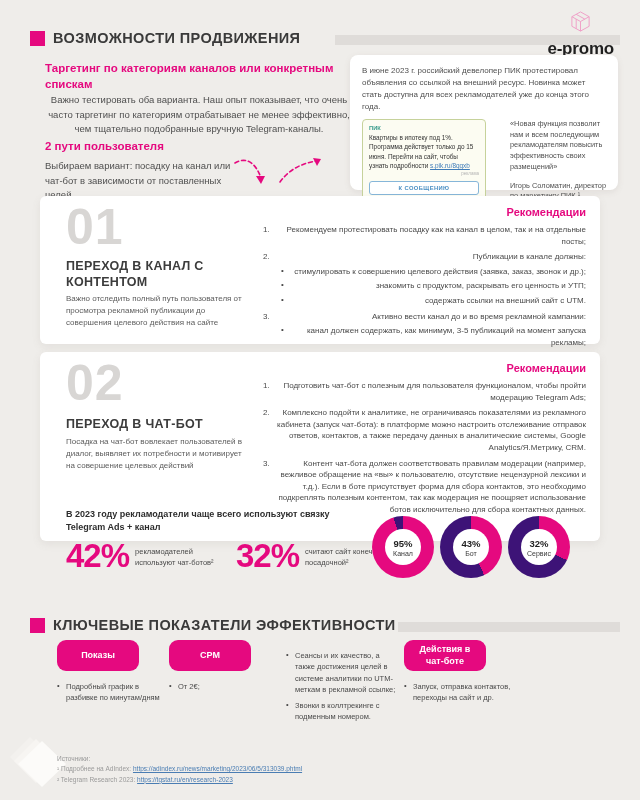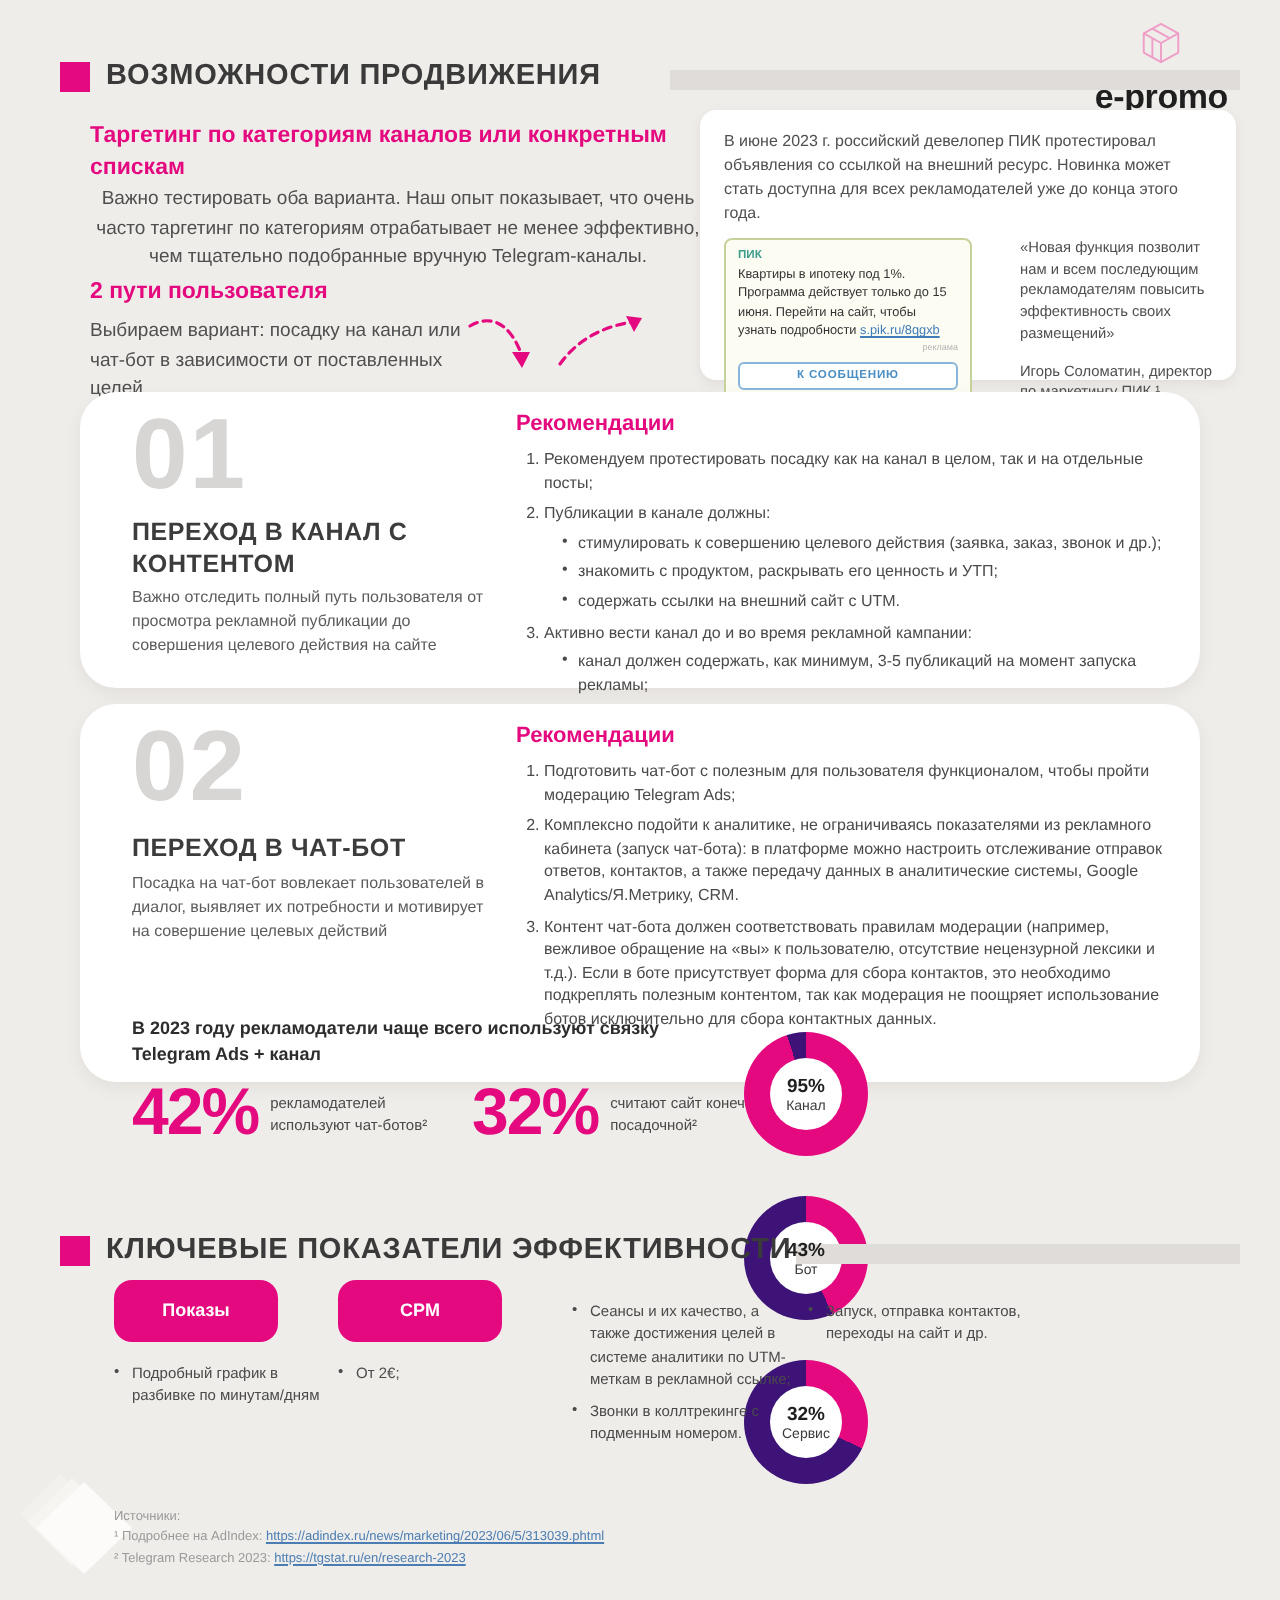--- a/index.html
+++ b/index.html
@@ -30,41 +30,41 @@
   .tg-post { width:124px; background:#fcfcf2; border:1px solid #c6d29b; border-radius:4px; padding:5px 6px; flex:0 0 auto; }
   .tg-channel { font-size:5.8px; font-weight:bold; color:#3e9e8e; margin-bottom:2px; }
   .tg-body { font-size:6.4px; color:#333; line-height:1.45; }
   .tg-link { color:#3f7cb8; text-decoration:underline; cursor:pointer; }
   .tg-admark { font-size:4.5px; color:#b5b5b5; text-align:right; margin-top:1px; }
   .tg-btn { margin-top:3px; border:1px solid #86b6d9; border-radius:3px; background:#fff; text-align:center; padding:3px 0; font-size:5.8px; font-weight:bold; color:#4a8fc3; letter-spacing:0.4px; cursor:pointer; width:100%; font-family:inherit; }
   .case-quote { font-size:7.4px; color:#4f4f4f; line-height:1.45; }
   .case-author { margin-top:8px; }
 
   
-  .card { position:absolute; left:40px; width:560px; background:#fff; border-radius:18px; box-shadow:0 3px 8px rgba(120,110,100,0.10); }
+  .card { position:absolute; left:40px; width:560px; background:#fff; border-radius:6px; box-shadow:0 3px 8px rgba(120,110,100,0.10); }
   .card1 { top:196px; height:148px; }
   .card2 { top:352px; height:189px; }
   .num { position:absolute; left:26px; top:2px; font-size:50px; font-weight:bold; color:#d8d6d4; letter-spacing:1px; }
   .card-title { position:absolute; left:26px; width:185px; font-size:12.5px; font-weight:bold; color:#3c3c3c; line-height:1.3; letter-spacing:0.3px; }
   .card-desc { position:absolute; left:26px; width:182px; font-size:8px; color:#5c5c5c; line-height:1.5; }
-  .recs { position:absolute; left:218px; top:10px; width:328px; }
+  .recs { position:absolute; left:218px; top:10px; width:328px;text-align:right; }
   .recs-title { font-size:11px; font-weight:bold; color:#e5097f; margin-bottom:6px; }
   ol.recs-list { margin:0; padding-left:14px; font-size:8px; color:#4a4a4a; line-height:1.45; }
   ol.recs-list > li { margin-bottom:4px; }
   ul.subs { list-style:none; margin:3px 0 1px 0; padding-left:9px; }
   ul.subs li { position:relative; padding-left:8px; margin-bottom:3px; }
   ul.subs li::before { content:"•"; position:absolute; left:0; top:-1px; color:#4a4a4a; }
   .kpi-bullets li::before { content:"•"; position:absolute; left:0; top:-1px; color:#4a4a4a; }
 
   
   .stats-heading { position:absolute; left:26px; top:156px; width:300px; font-size:9px; font-weight:bold; color:#2d2d2d; line-height:1.45; }
   .stat { position:absolute; top:186px; display:flex;justify-content:flex-end; }
   .stat-value { font-size:33px; font-weight:bold; color:#e5097f; letter-spacing:-1px; line-height:1.1; }
   .stat-label { font-size:7.5px; color:#4a4a4a; width:82px; margin-left:6px; margin-top:9px; line-height:1.4; }
-  .donuts { position:absolute; left:332px; top:164px; display:flex; gap:20px;flex-direction:column; }
+  .donuts { position:absolute; left:332px; top:164px; display:flex; gap:6px; }
   .donut { position:relative; width:62px; height:62px; border-radius:50%; }
   .donut::after { content:""; position:absolute; inset:13px; background:#fff; border-radius:50%; }
   .donut-label { position:absolute; inset:0; display:flex; flex-direction:column; align-items:center; justify-content:center; z-index:2; }
   .donut-value { font-size:9.5px; font-weight:bold; color:#1f1f1f; }
   .donut-name { font-size:7px; color:#3a3a3a; margin-top:1px; }
 
   
   .kpi-col { position:absolute; top:640px; width:114px; }
   .kpi-btn { display:flex; align-items:center; justify-content:center; text-align:center; background:#e5097f; color:#fff; font-weight:bold; font-size:9px; border:none; border-radius:9px; min-height:31px; width:82px; padding:3px 6px; line-height:1.25; cursor:pointer; font-family:inherit; }
   .kpi-bullets { list-style:none; margin-top:10px; font-size:7.5px; color:#4a4a4a; line-height:1.5; }
@@ -218,20 +218,21 @@
       <li>От 2€;</li>
     </ul>
   </div>
   <div class="kpi-col" style="left:286px;">
     <ul class="kpi-bullets">
       <li>Сеансы и их качество, а также достижения целей в системе аналитики по UTM-меткам в рекламной ссылке;</li>
       <li>Звонки в коллтрекинге с подменным номером.</li>
     </ul>
   </div>
   <div class="kpi-col" style="left:404px;">
+    <button class="kpi-btn">Действия в чат-боте</button>
     <ul class="kpi-bullets">
       <li>Запуск, отправка контактов, переходы на сайт и др.</li>
     </ul>
   </div>
 
   <svg class="watermark" width="62" height="62" viewBox="0 0 62 62">
     <polygon points="24,4 44,24 24,44 4,24" fill="#f3f1ee"></polygon>
     <polygon points="30,6 52,28 30,50 8,28" fill="#f7f5f2"></polygon>
     <polygon points="36,8 60,31 36,54 12,31" fill="#fcfbf9"></polygon>
   </svg>

